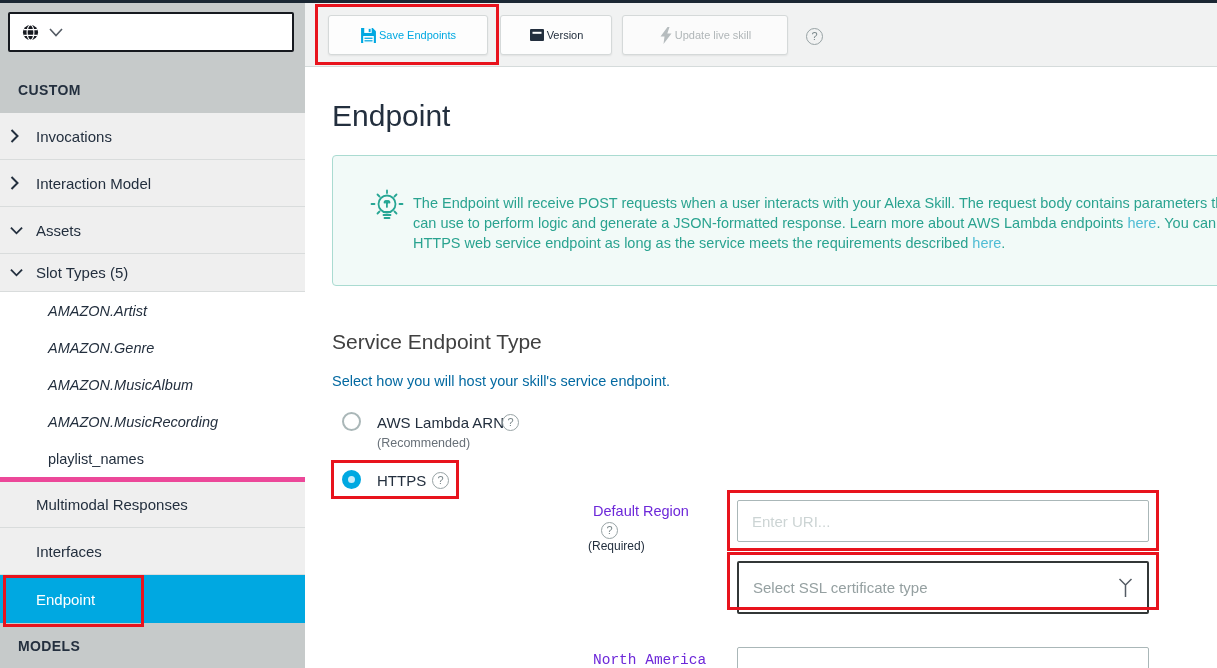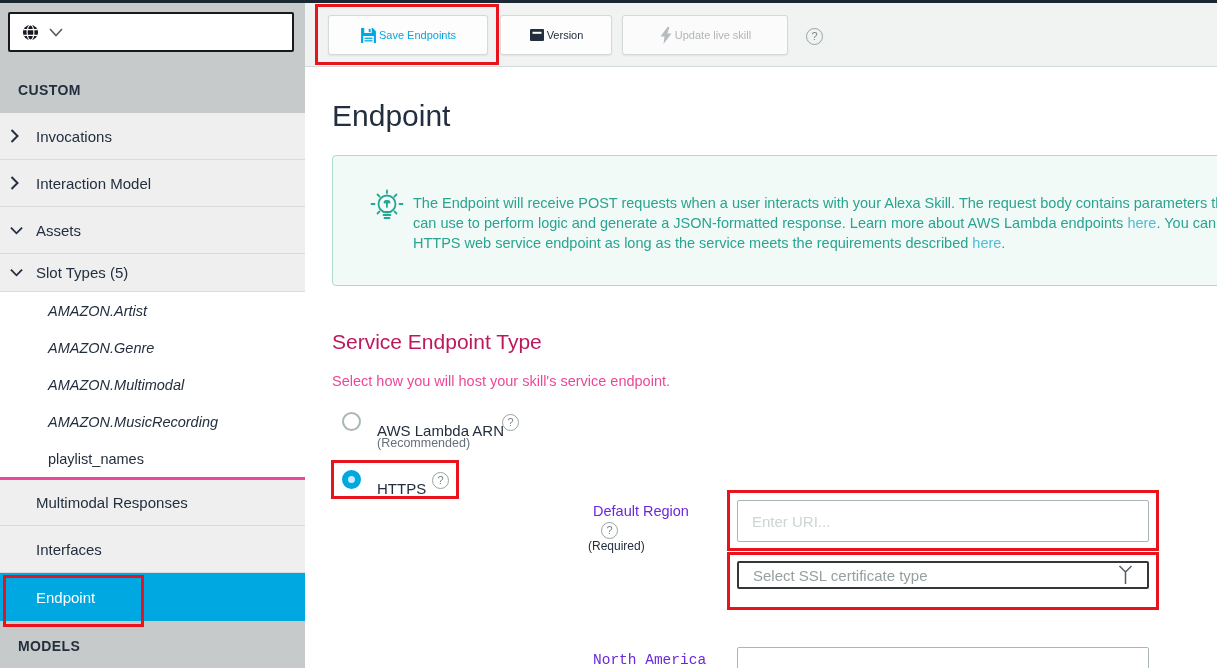--- a/index.html
+++ b/index.html
@@ -27,21 +27,21 @@
   .custom-header { top:79px; }
   .rows { position:absolute; left:0; top:110px; width:305px; }
   .nav-row {
     background:#efefef; border-bottom:1px solid #d9dcdc;
     display:flex; align-items:center; padding-left:10px; cursor:pointer;
     font-size:15px; color:#232f3e;
   }
   .nav-row .chevbox { width:18px; height:12px; flex:none; margin-right:8px; display:flex; align-items:center; }
   .nav-row .nochev { margin-left:26px; }
   .h47 { height:47px; } .h38 { height:38px; } .h46 { height:46px; } .h48 { height:48px; }
-  .children { background:#ffffff; border-bottom:3px solid #ec4899; }
+  .children { background:#ffffff; border-bottom:5px solid #ec4899; }
   .child-row {
     height:37px; display:flex; align-items:center; padding-left:48px;
     font-size:14.5px; color:#232f3e; background:#ffffff; cursor:pointer;
   }
   .italic { font-style:italic; }
   .active-row { background:#00a8e1; border-bottom:none; }
   .active-row .nochev { color:#ffffff; }
   .models-header { top:635px; }
 
   
@@ -71,42 +71,42 @@
   .infobox {
     position:absolute; left:27px; top:88px; width:1056px; height:131px;
     background:#f2faf8; border:1px solid #aadbd1; border-radius:4px;
   }
   .bulb { position:absolute; left:36px; top:33px; width:36px; height:40px; }
   .info-text {
     position:absolute; left:80px; top:37px; width:908px;
     font-size:14.5px; line-height:20px; color:#2aa390;
   }
   .info-link { color:#4fbcd4; cursor:pointer; }
-  .section-title { position:absolute; left:27px; top:263px; font-size:21px; font-weight:400; color:#be185d; }
-  .section-sub { position:absolute; left:27px; top:306px; font-size:14.5px; color:#ec4899; }
+  .section-title { position:absolute; left:27px; top:263px; font-size:21px; font-weight:400; color:#404040; }
+  .section-sub { position:absolute; left:27px; top:306px; font-size:14.5px; color:#0369a1; }
 
   .radio-circle {
     position:absolute; width:19px; height:19px; border-radius:50%;
     border:2px solid #aab7b8; background:#ffffff; cursor:pointer;
   }
   .radio-selected { border:6px solid #00a8e1; background:#c8ecfa; }
-  .radio-label { position:absolute; font-size:15px; color:#232f3e;margin-top:8px; }
+  .radio-label { position:absolute; font-size:15px; color:#232f3e; }
   .radio-note { position:absolute; font-size:12.5px; color:#687078; }
   .abs-help { position:absolute; }
 
   .field-label { position:absolute; font-size:14.5px; color:#6d28d9; }
   .required-note { position:absolute; font-size:12px; color:#232f3e; }
   .uri-input {
     position:absolute; left:432px; top:433px; width:412px; height:42px;
     border:1px solid #aab7b8; border-radius:2px; padding:0 14px;
     font-family:"Liberation Sans", sans-serif; font-size:15px; color:#232f3e; outline:none;
   }
   .uri-input::placeholder { color:#ccd4d4; opacity:1; }
   .ssl-select {
-    position:absolute; left:432px; top:494px; width:412px; height:28px;
+    position:absolute; left:432px; top:494px; width:412px; height:53px;
     border:2px solid #333737; border-radius:2px; background:#ffffff;
     display:flex; align-items:center; padding:0 14px; cursor:pointer;
   }
   .ssl-placeholder { flex:1; font-size:15px; color:#95a0a1; }
   .na-input {
     position:absolute; left:432px; top:580px; width:412px; height:40px;
     border:1px solid #aab7b8; border-radius:2px; padding:0 14px;
     font-family:"Liberation Sans", sans-serif; font-size:15px; outline:none;
   }
 
@@ -172,21 +172,21 @@
       <span>Slot Types (5)</span>
     </div>
     <div class="children">
       <div class="child-row italic">
           <span>AMAZON.Artist</span>
         </div>
       <div class="child-row italic">
           <span>AMAZON.Genre</span>
         </div>
       <div class="child-row italic">
-          <span>AMAZON.Multimodal</span>
+          <span>AMAZON.MusicAlbum</span>
         </div>
       <div class="child-row italic">
           <span>AMAZON.MusicRecording</span>
         </div>
       <div class="child-row">
           <span>playlist_names</span>
         </div>
     </div>
     <div class="nav-row h46">
       <span class="nochev">Multimodal Responses</span>

